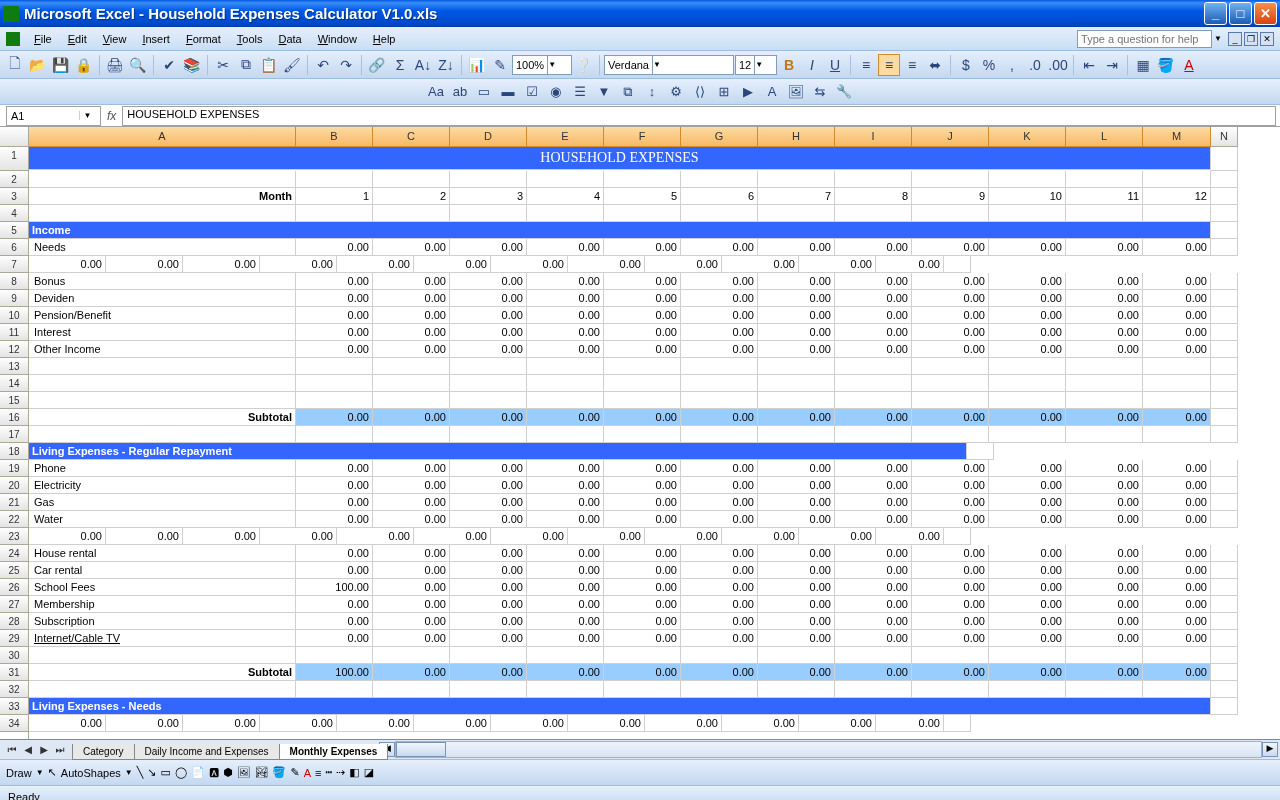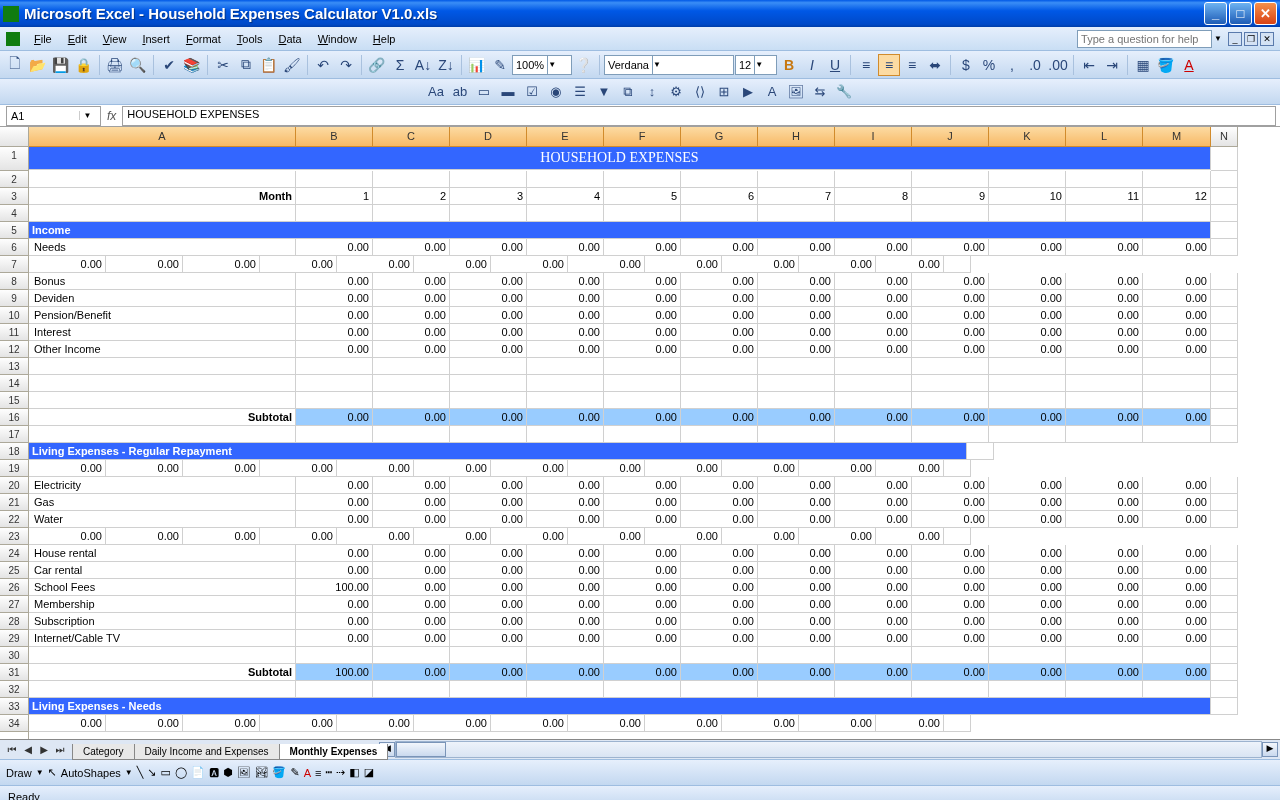--- a/index.html
+++ b/index.html
@@ -495,20 +495,21 @@
           <div class="cell" style="width: 77px;"></div>
           <div class="cell" style="width: 77px;"></div>
           <div class="cell" style="width: 68px;"></div>
           <div class="cell" style="width: 27px;"></div>
         </div>
         <div class="row">
           <div class="cell subhdr" style="width: 938px;">Living Expenses - Regular Repayment</div>
           <div class="cell" style="width: 27px;"></div>
         </div>
         <div class="row">
+          <div class="cell" style="width: 267px; padding-left: 5px;">Phone</div>
           <div class="cell r" style="width: 77px;">0.00</div>
           <div class="cell r" style="width: 77px;">0.00</div>
           <div class="cell r" style="width: 77px;">0.00</div>
           <div class="cell r" style="width: 77px;">0.00</div>
           <div class="cell r" style="width: 77px;">0.00</div>
           <div class="cell r" style="width: 77px;">0.00</div>
           <div class="cell r" style="width: 77px;">0.00</div>
           <div class="cell r" style="width: 77px;">0.00</div>
           <div class="cell r" style="width: 77px;">0.00</div>
           <div class="cell r" style="width: 77px;">0.00</div>
@@ -653,21 +654,21 @@
           <div class="cell r" style="width: 77px;">0.00</div>
           <div class="cell r" style="width: 77px;">0.00</div>
           <div class="cell r" style="width: 77px;">0.00</div>
           <div class="cell r" style="width: 77px;">0.00</div>
           <div class="cell r" style="width: 77px;">0.00</div>
           <div class="cell r" style="width: 77px;">0.00</div>
           <div class="cell r" style="width: 68px;">0.00</div>
           <div class="cell" style="width: 27px;"></div>
         </div>
         <div class="row">
-          <div class="cell" style="width: 267px; padding-left: 5px;">Internet/Cable TV</div>
+          <div class="cell" style="width: 267px; padding-left: 5px; text-decoration: underline;">Internet/Cable TV</div>
           <div class="cell r" style="width: 77px;">0.00</div>
           <div class="cell r" style="width: 77px;">0.00</div>
           <div class="cell r" style="width: 77px;">0.00</div>
           <div class="cell r" style="width: 77px;">0.00</div>
           <div class="cell r" style="width: 77px;">0.00</div>
           <div class="cell r" style="width: 77px;">0.00</div>
           <div class="cell r" style="width: 77px;">0.00</div>
           <div class="cell r" style="width: 77px;">0.00</div>
           <div class="cell r" style="width: 77px;">0.00</div>
           <div class="cell r" style="width: 77px;">0.00</div>

